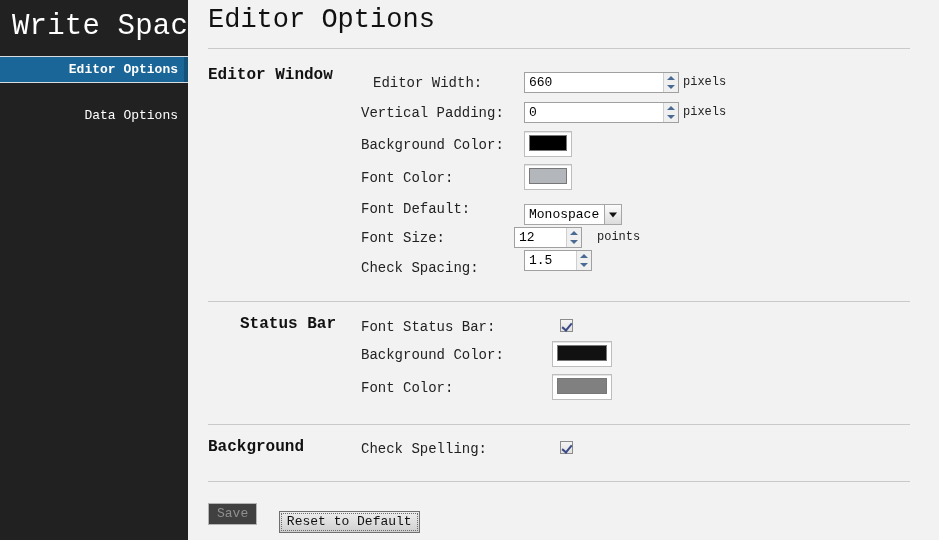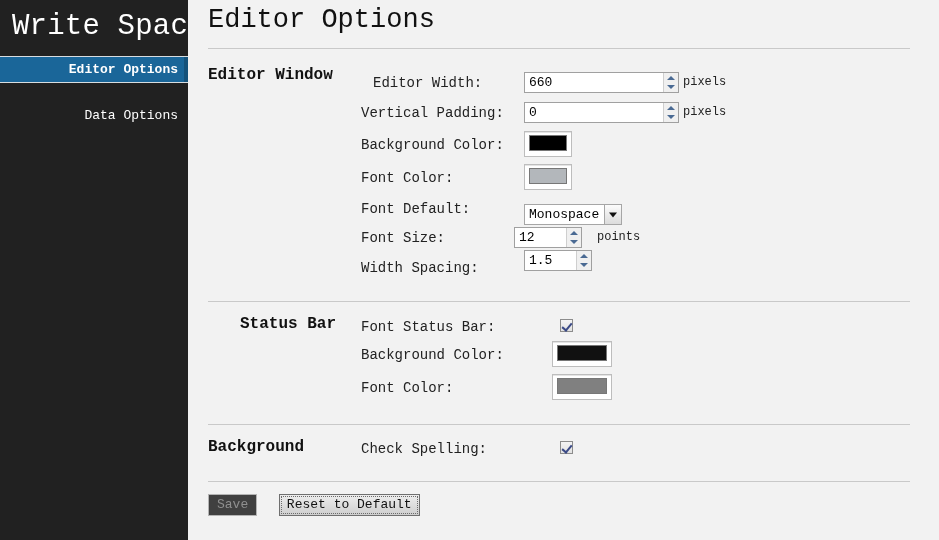--- a/index.html
+++ b/index.html
@@ -217,20 +217,21 @@
     vertical-align: middle;
   }
   .btn.enabled {
     color: #111111;
     border: 1px solid #6f6f6f;
     background: linear-gradient(#ededed, #cfcfcf);
     outline: 1px dotted #6b6b6b;
     outline-offset: -3px;
     margin-left: 12px;
     padding: 2px 7px 3px 7px;
+    margin-top: 17px;
   }
 </style>
 </head>
 <body>
 
 <div id="root">
 
   <div class="sidebar">
     <div class="brand">Write Space</div>
     <div class="nav">
@@ -301,21 +302,21 @@
       <div class="numbox" style="width:68px;">
         <div class="val">12</div>
         <div class="spin">
           <div class="up"></div>
           <div class="dn"></div>
         </div>
       </div>
     </div>
     <div class="unit" style="left:409px; top:230px;">points</div>
 
-    <div class="row-label" style="top:260px;">Width Spacing:</div>
+    <div class="row-label" style="top:260px;">Check Spacing:</div>
     <div class="field" style="left:336px; top:250px;">
       <div class="numbox" style="width:68px;">
         <div class="val">1.5</div>
         <div class="spin">
           <div class="up"></div>
           <div class="dn"></div>
         </div>
       </div>
     </div>
 

